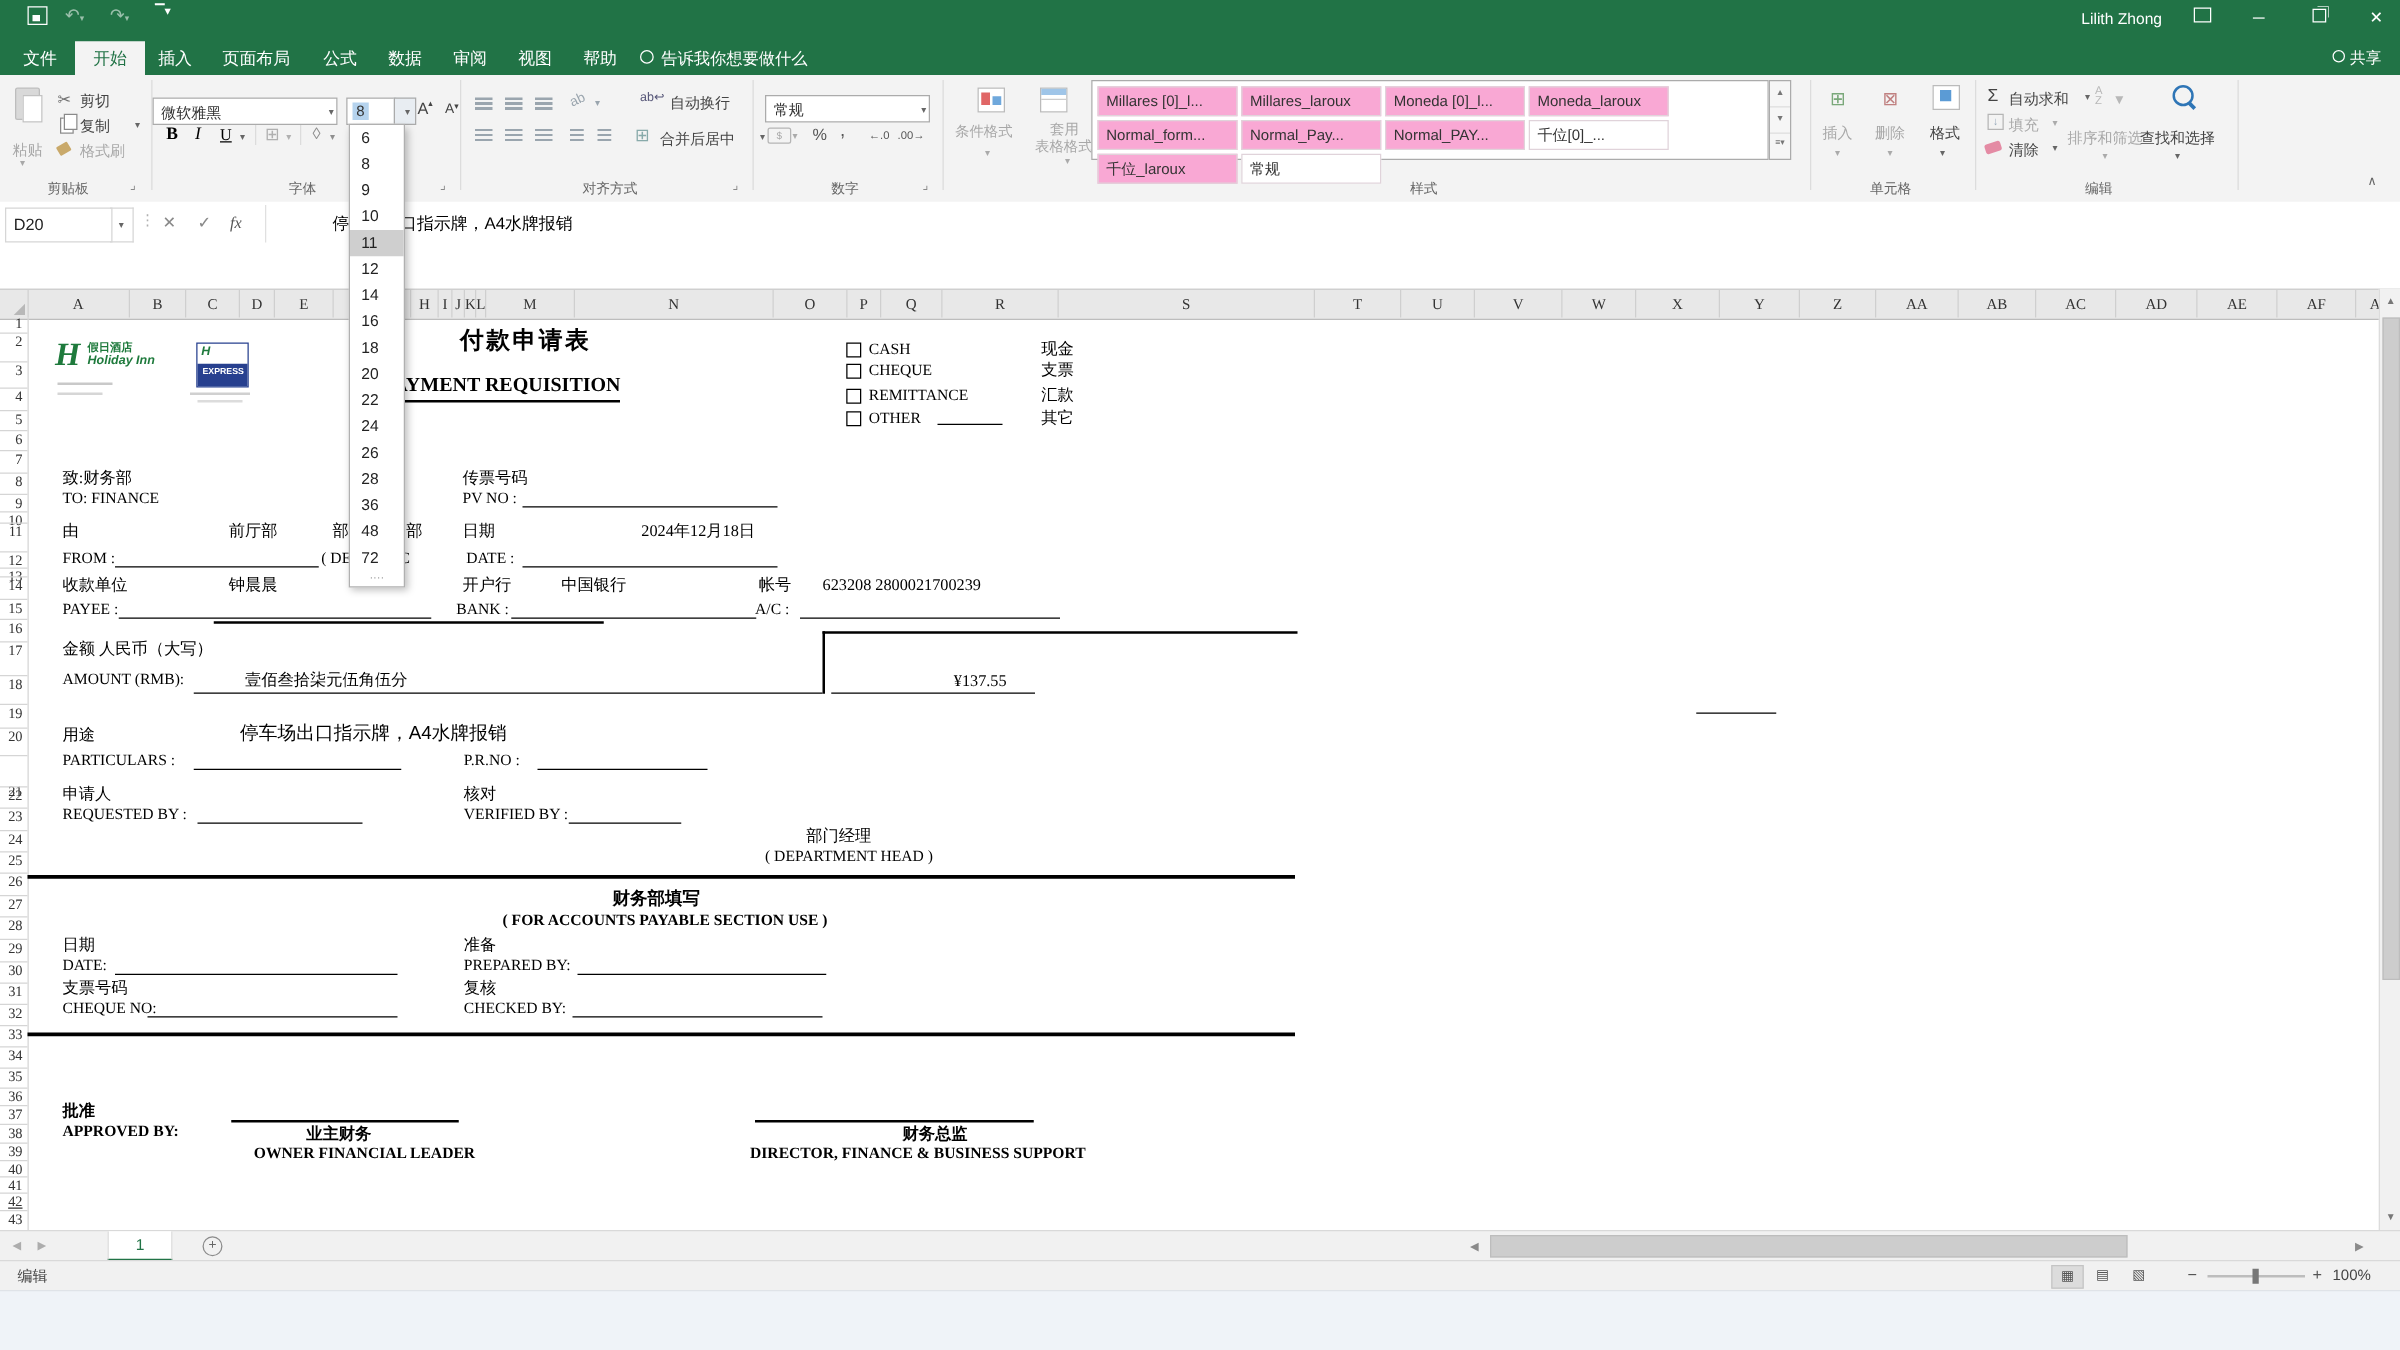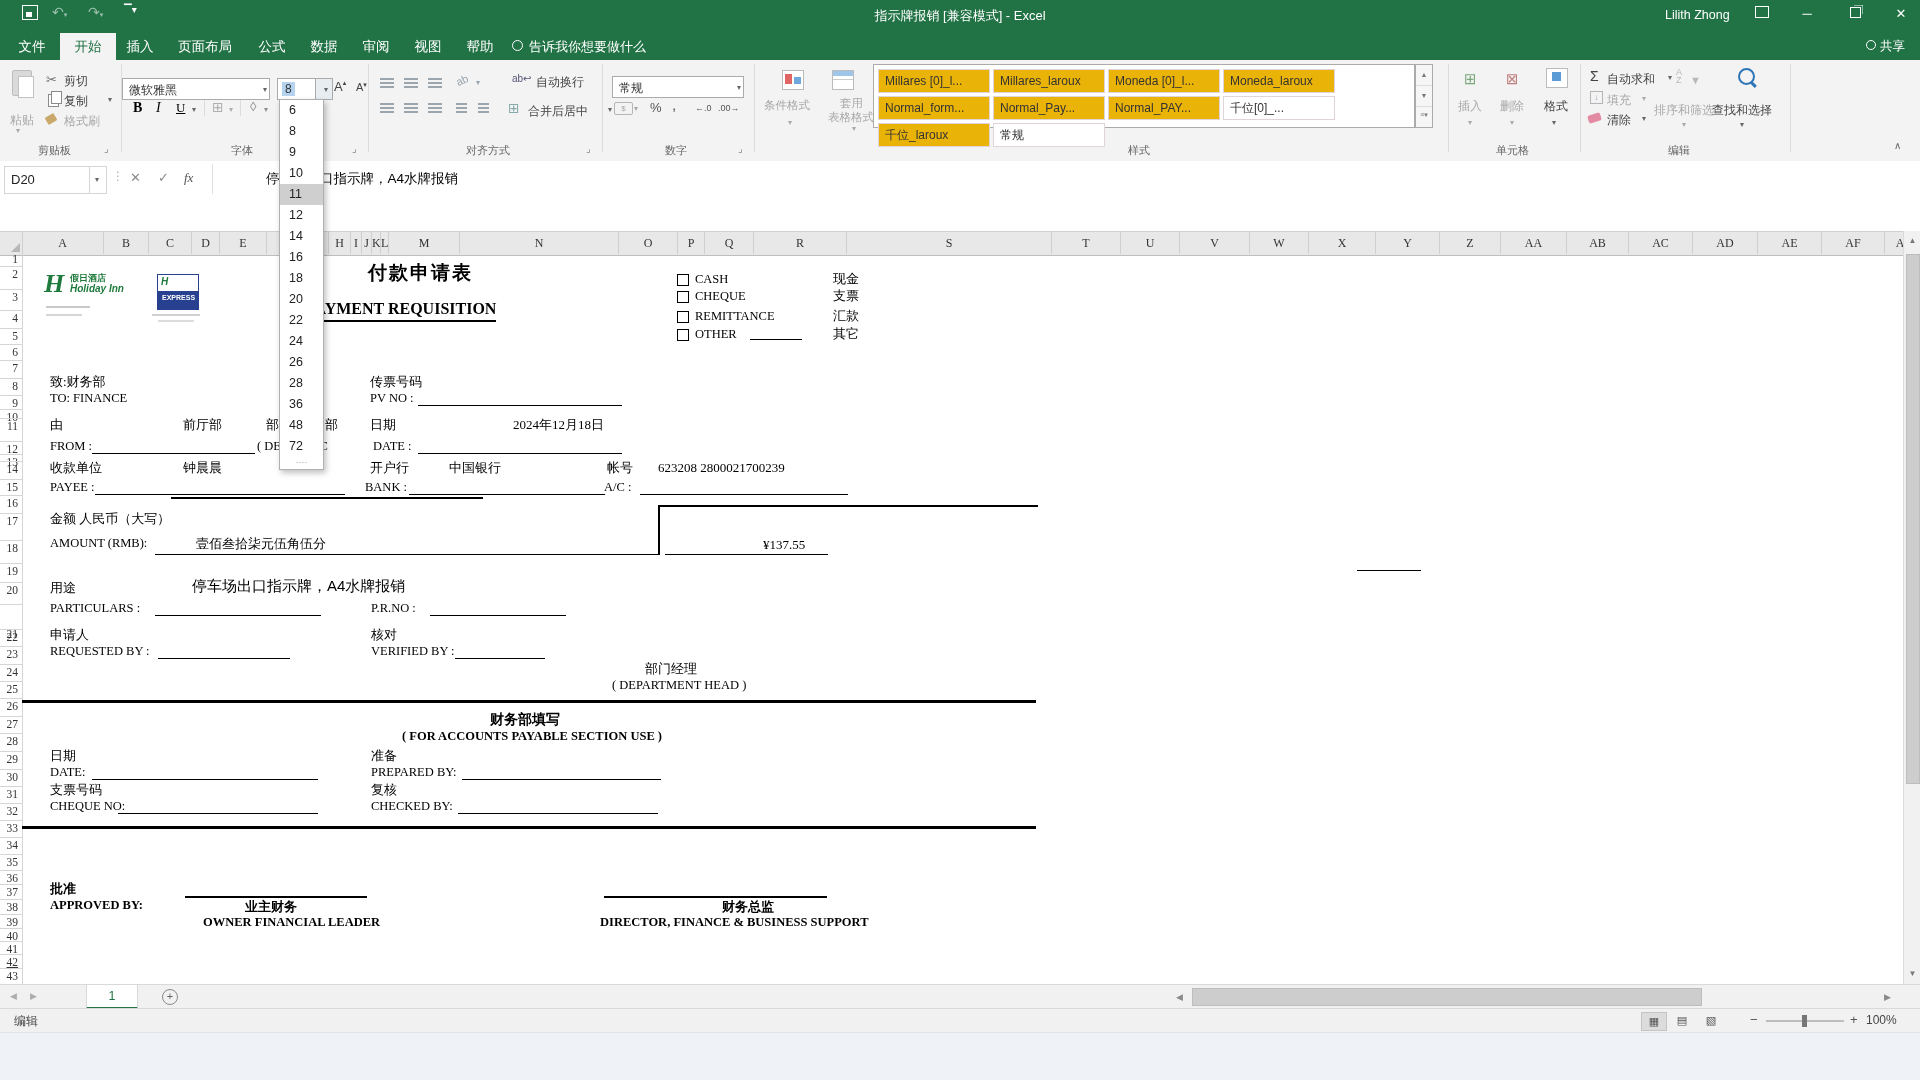--- a/index.html
+++ b/index.html
@@ -19,21 +19,21 @@
   
   #ribbon{position:absolute;left:0;top:60px;width:1920px;height:101px;background:#f3f3f3;border-bottom:1px solid #d2d2d2;}
   .rsep{position:absolute;top:4px;width:1px;height:88px;background:#dcdcdc;}
   .rlabel{position:absolute;top:83px;font-size:11px;color:#666;}
   .launch{position:absolute;top:83px;font-size:10px;color:#888;}
   .rtext{position:absolute;font-size:12px;color:#444;white-space:nowrap;}
   .rgray{color:#a8a8a8;}
   .combo{position:absolute;background:#fff;border:1px solid #ababab;font-size:12px;color:#333;}
   .combo .arr{position:absolute;right:2px;top:3px;font-size:8px;color:#666;}
   .bars{position:absolute;width:14px;height:10px;background:repeating-linear-gradient(to bottom,#9aa5ae 0 2px,transparent 2px 4px);}
-  .gitem{width:104px;height:22px;line-height:22px;padding-left:6px;background:#eab308;border:1px solid #e0d3da;
+  .gitem{width:104px;height:22px;line-height:22px;padding-left:6px;background:#f9a8d4;border:1px solid #e0d3da;
          font-size:12px;color:#333;overflow:hidden;white-space:nowrap;}
   .gitem.wh{background:#fff;}
   .bigicon{position:absolute;font-size:15px;color:#666;}
   
   #fbar{position:absolute;left:0;top:161px;width:1920px;height:70px;background:#fff;border-bottom:1px solid #d8d8d8;}
   
   #colhdr{position:absolute;left:0;top:231px;width:1920px;height:23px;background:#e8e8e8;border-bottom:1px solid #bdbdbd;border-top:1px solid #cfcfcf;}
   .colh{position:absolute;top:0;height:22px;line-height:22px;text-align:center;border-right:1px solid #cfcfcf;
         font-family:"Liberation Serif","DejaVu Serif",serif;font-size:12px;color:#333;overflow:hidden;}
   .rownum{position:absolute;width:18px;text-align:right;font-family:"Liberation Serif","DejaVu Serif",serif;font-size:11.5px;color:#333;}
@@ -65,21 +65,20 @@
 <body>
 <div id="app">
 
 <div id="chrome">
   <span class="qat-ic" style="left:22px;top:5px;width:14px;height:13px;border:1.5px solid #fff;display:inline-block;">
         <span style="position:absolute;left:3px;top:6px;width:6px;height:5px;background:#fff;"></span>
       </span>
   <span class="qat-ic" style="left:52px;top:4px;color:rgba(255,255,255,.55);">↶<span style="font-size:7px;">▾</span></span>
   <span class="qat-ic" style="left:88px;top:4px;color:rgba(255,255,255,.55);">↷<span style="font-size:7px;">▾</span></span>
   <span class="qat-ic" style="left:124px;top:4px;color:#fff;font-size:10px;">▔▾</span>
-  <div class="wtitle">指示牌报销 [兼容模式] - Excel</div>
   <div class="wuser" style="left:1665px;">Lilith Zhong</div>
   <div class="wbtn" style="left:1745px;"><span style="display:inline-block;width:12px;height:10px;border:1.2px solid #fff;"></span></div>
   <div class="wbtn" style="left:1790px;">─</div>
   <div class="wbtn" style="left:1838px;"><span style="display:inline-block;width:9px;height:9px;border:1.2px solid #fff;box-shadow:2px -2px 0 -0.5px #217346,3px -3px 0 -1px #fff;"></span></div>
   <div class="wbtn" style="left:1884px;">✕</div>
   <div id="tabstrip">
         <div class="tab" style="left: 4px; width: 56px;">文件</div>
         <div class="tab active" style="left: 60px; width: 56px;">开始</div>
         <div class="tab" style="left: 116px; width: 48px;">插入</div>
         <div class="tab" style="left: 164px; width: 82px;">页面布局</div>

